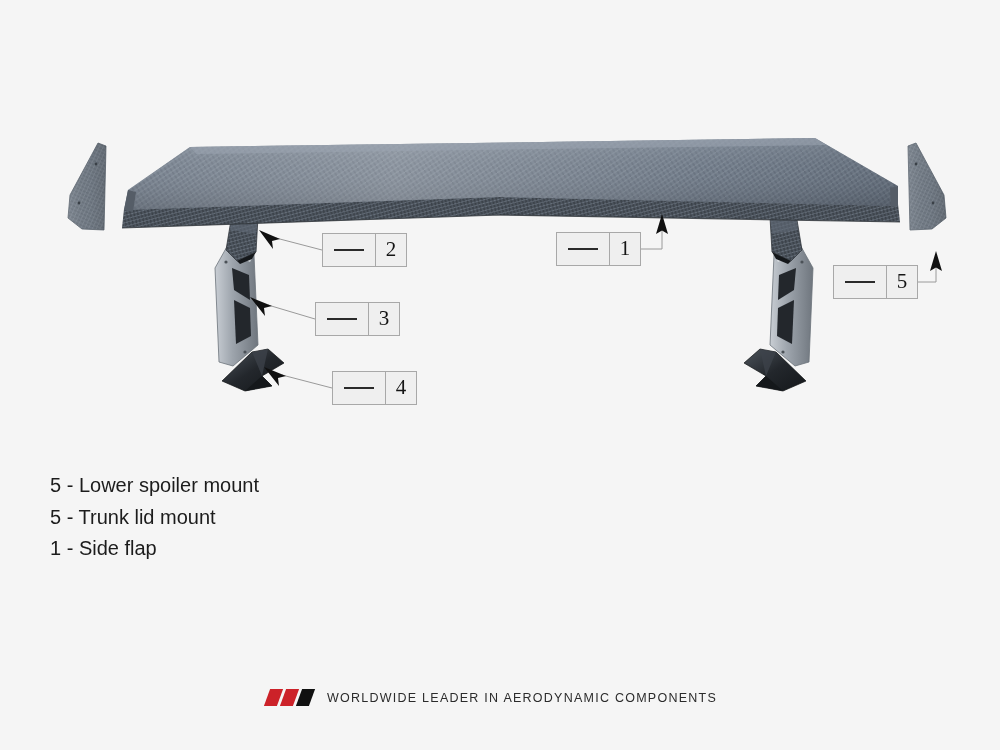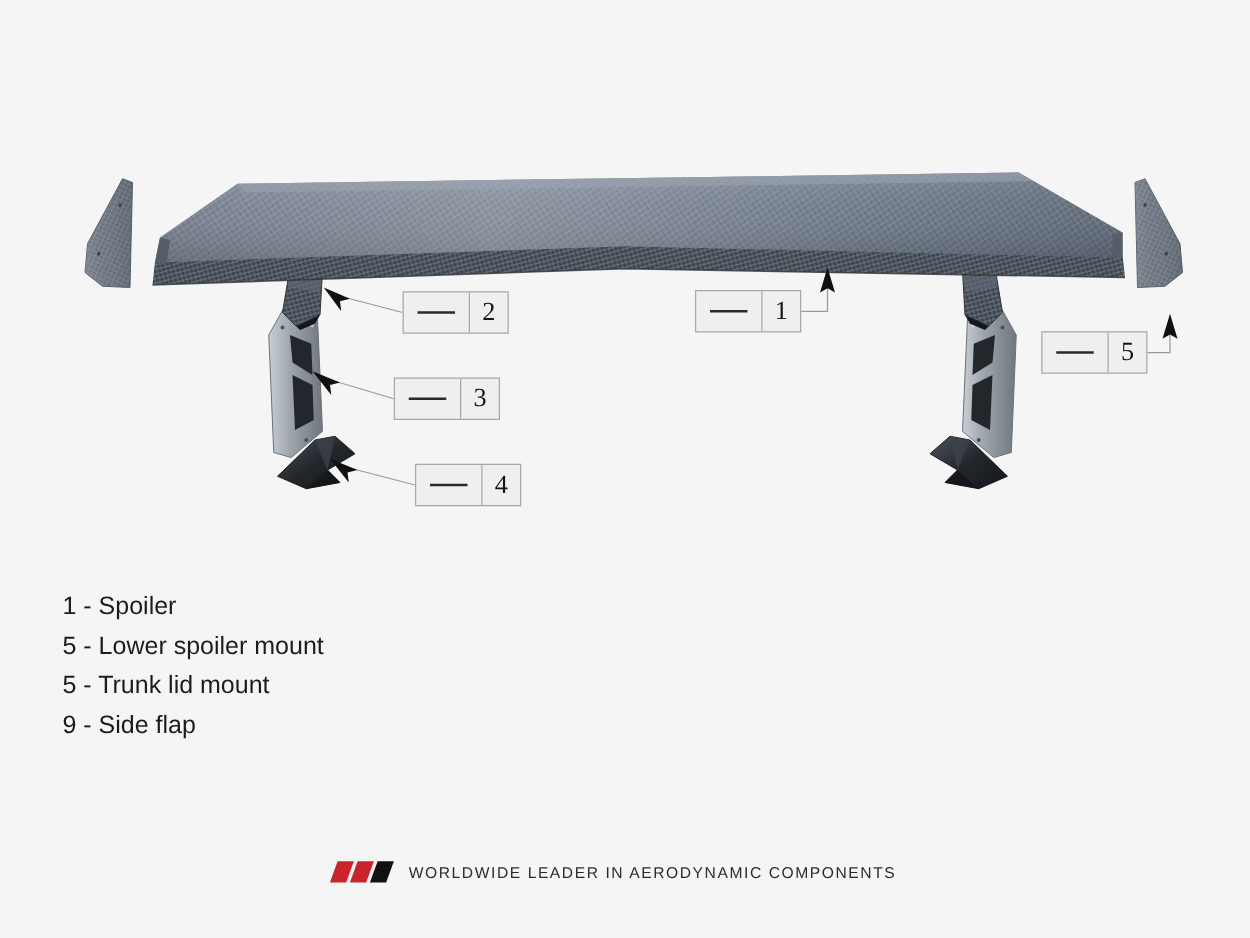--- a/index.html
+++ b/index.html
@@ -302,24 +302,23 @@
   </div>
 
   <div class="callout" id="callout-5">
     <span class="dash-cell">
       <span class="dash"></span>
     </span>
     <span class="num-cell">5</span>
   </div>
 
   <div id="legend">
-    <div class="legend-row">1 - Spoiler</div>
     <div class="legend-row">5 - Lower spoiler mount</div>
     <div class="legend-row">5 - Trunk lid mount</div>
-    <div class="legend-row">9 - Side flap</div>
+    <div class="legend-row">1 - Side flap</div>
   </div>
 
   <div id="footer">
     <div id="footer-logo">
       <span class="bar" style="background:#cc2229"></span>
       <span class="bar" style="background:#cc2229"></span>
       <span class="bar" style="background:#111111"></span>
     </div>
     <div id="footer-tagline">WORLDWIDE LEADER IN AERODYNAMIC COMPONENTS</div>
   </div>

